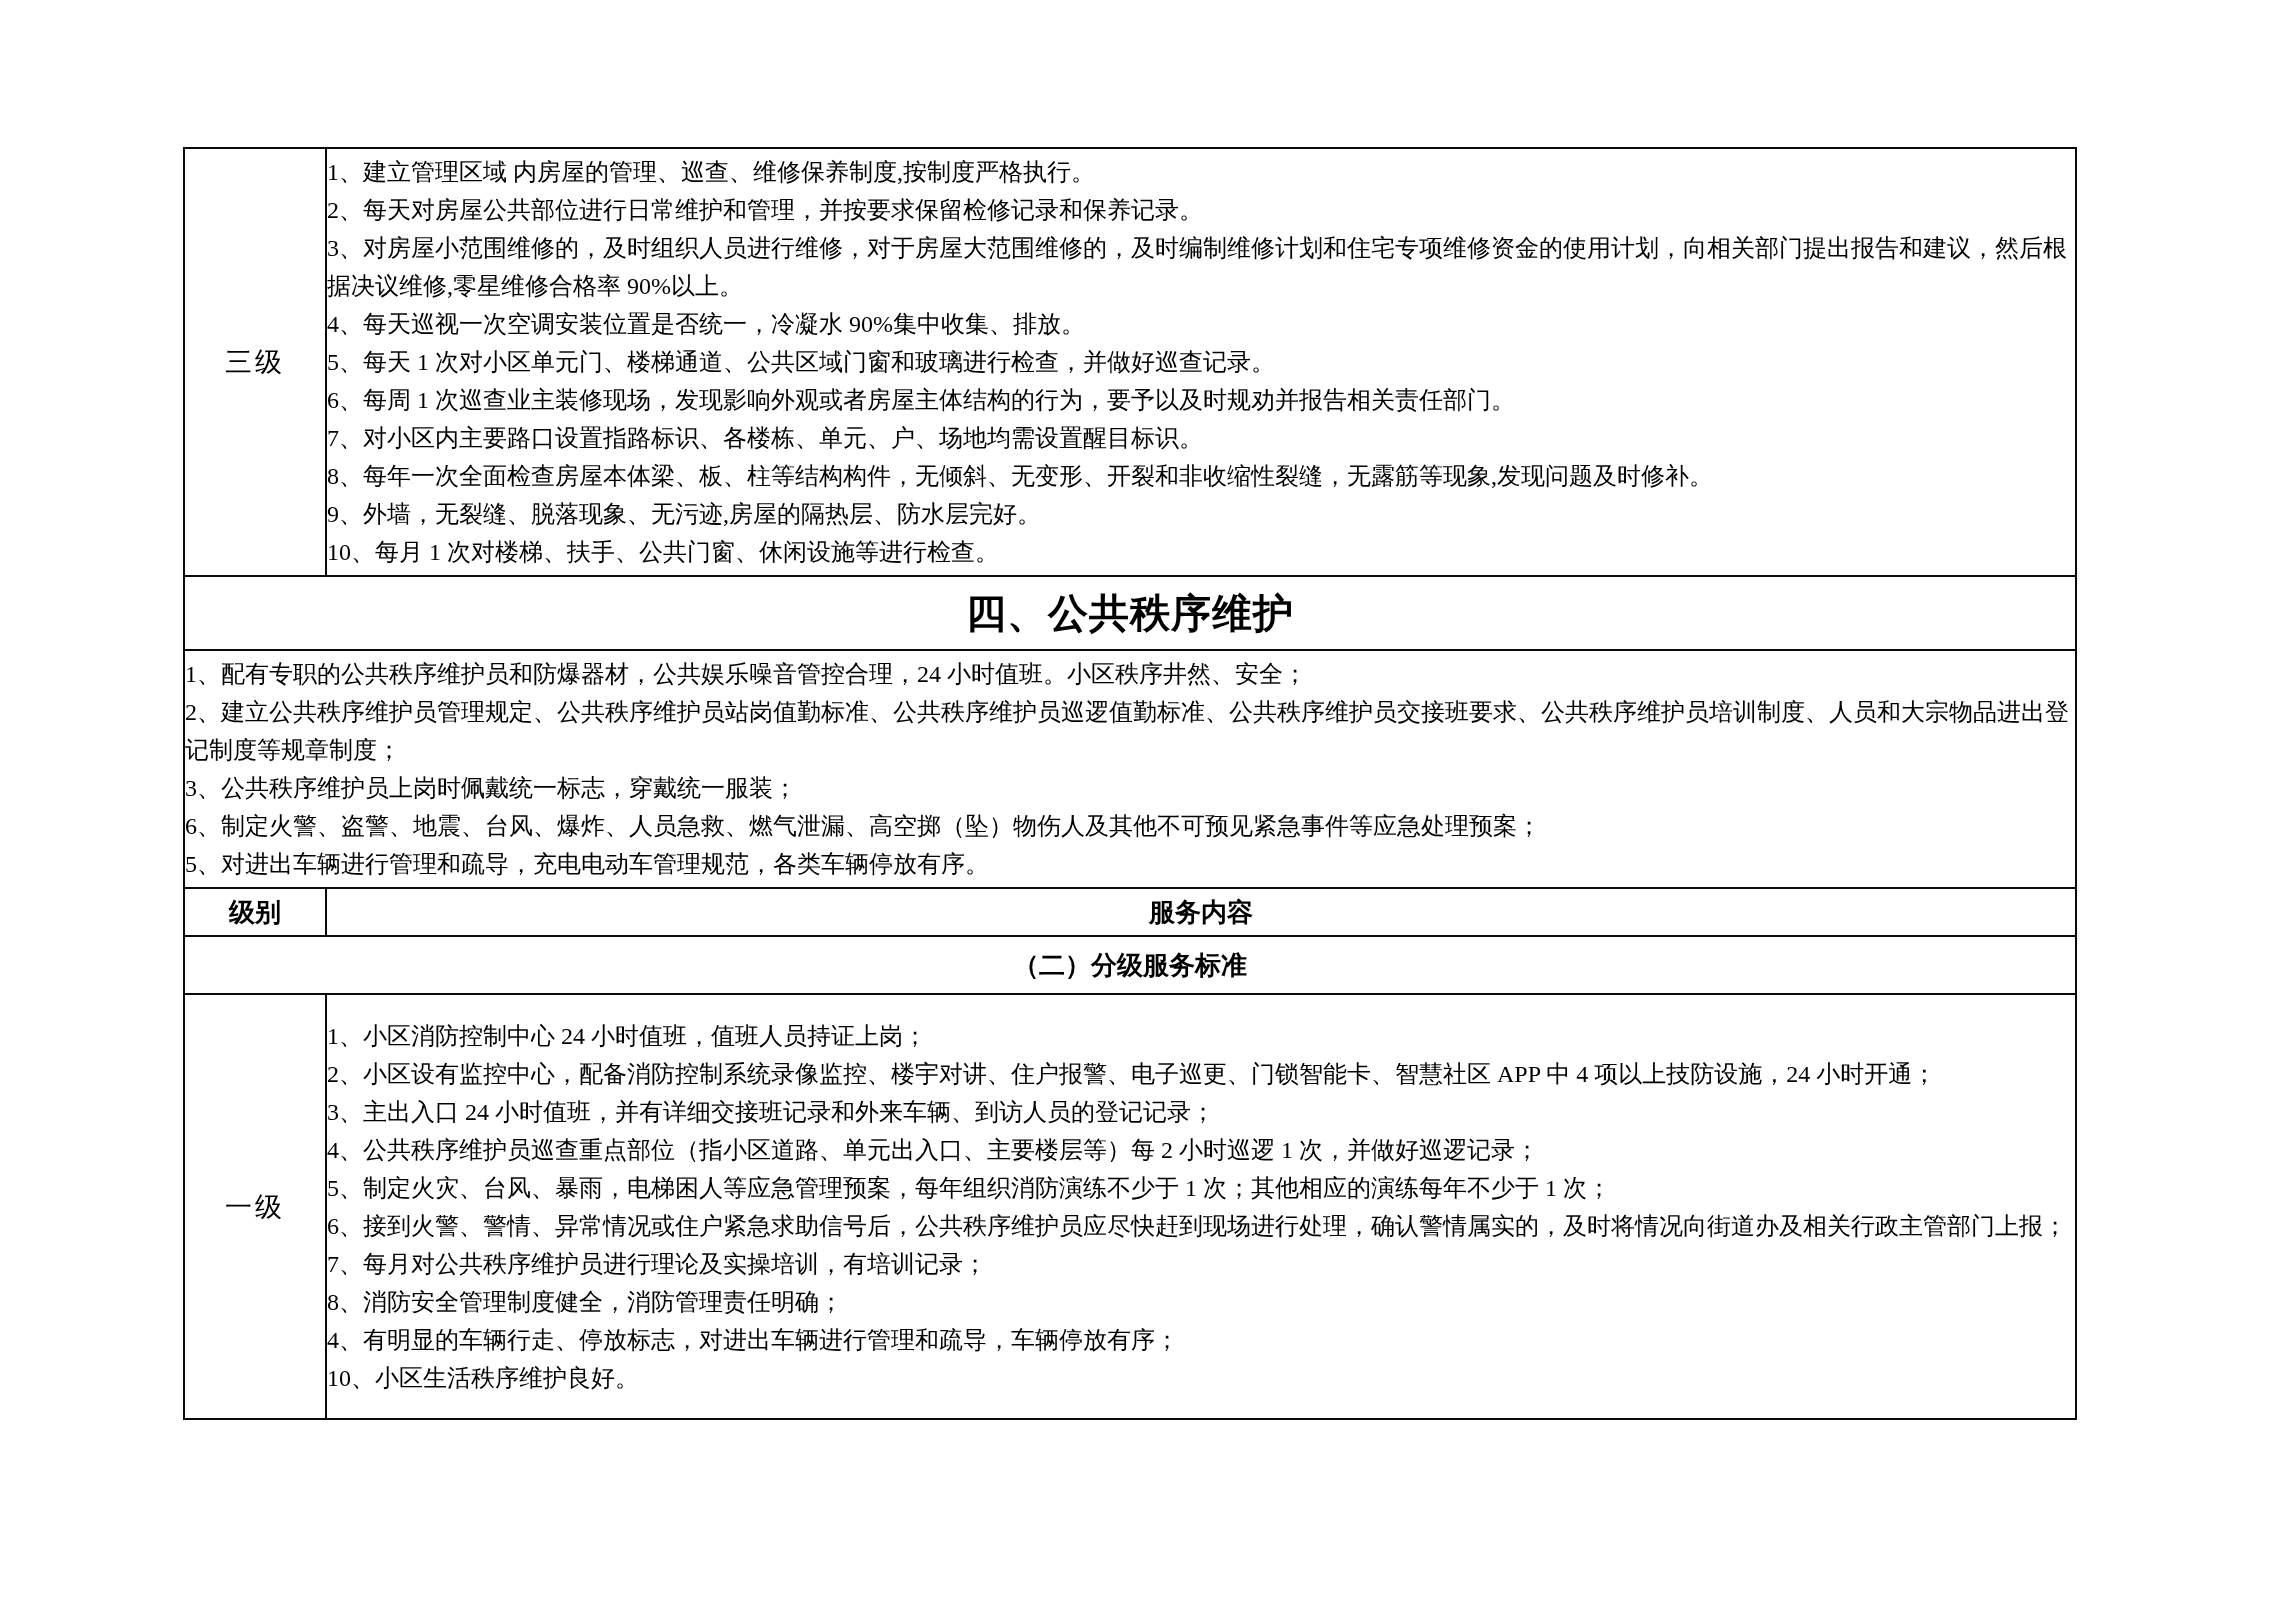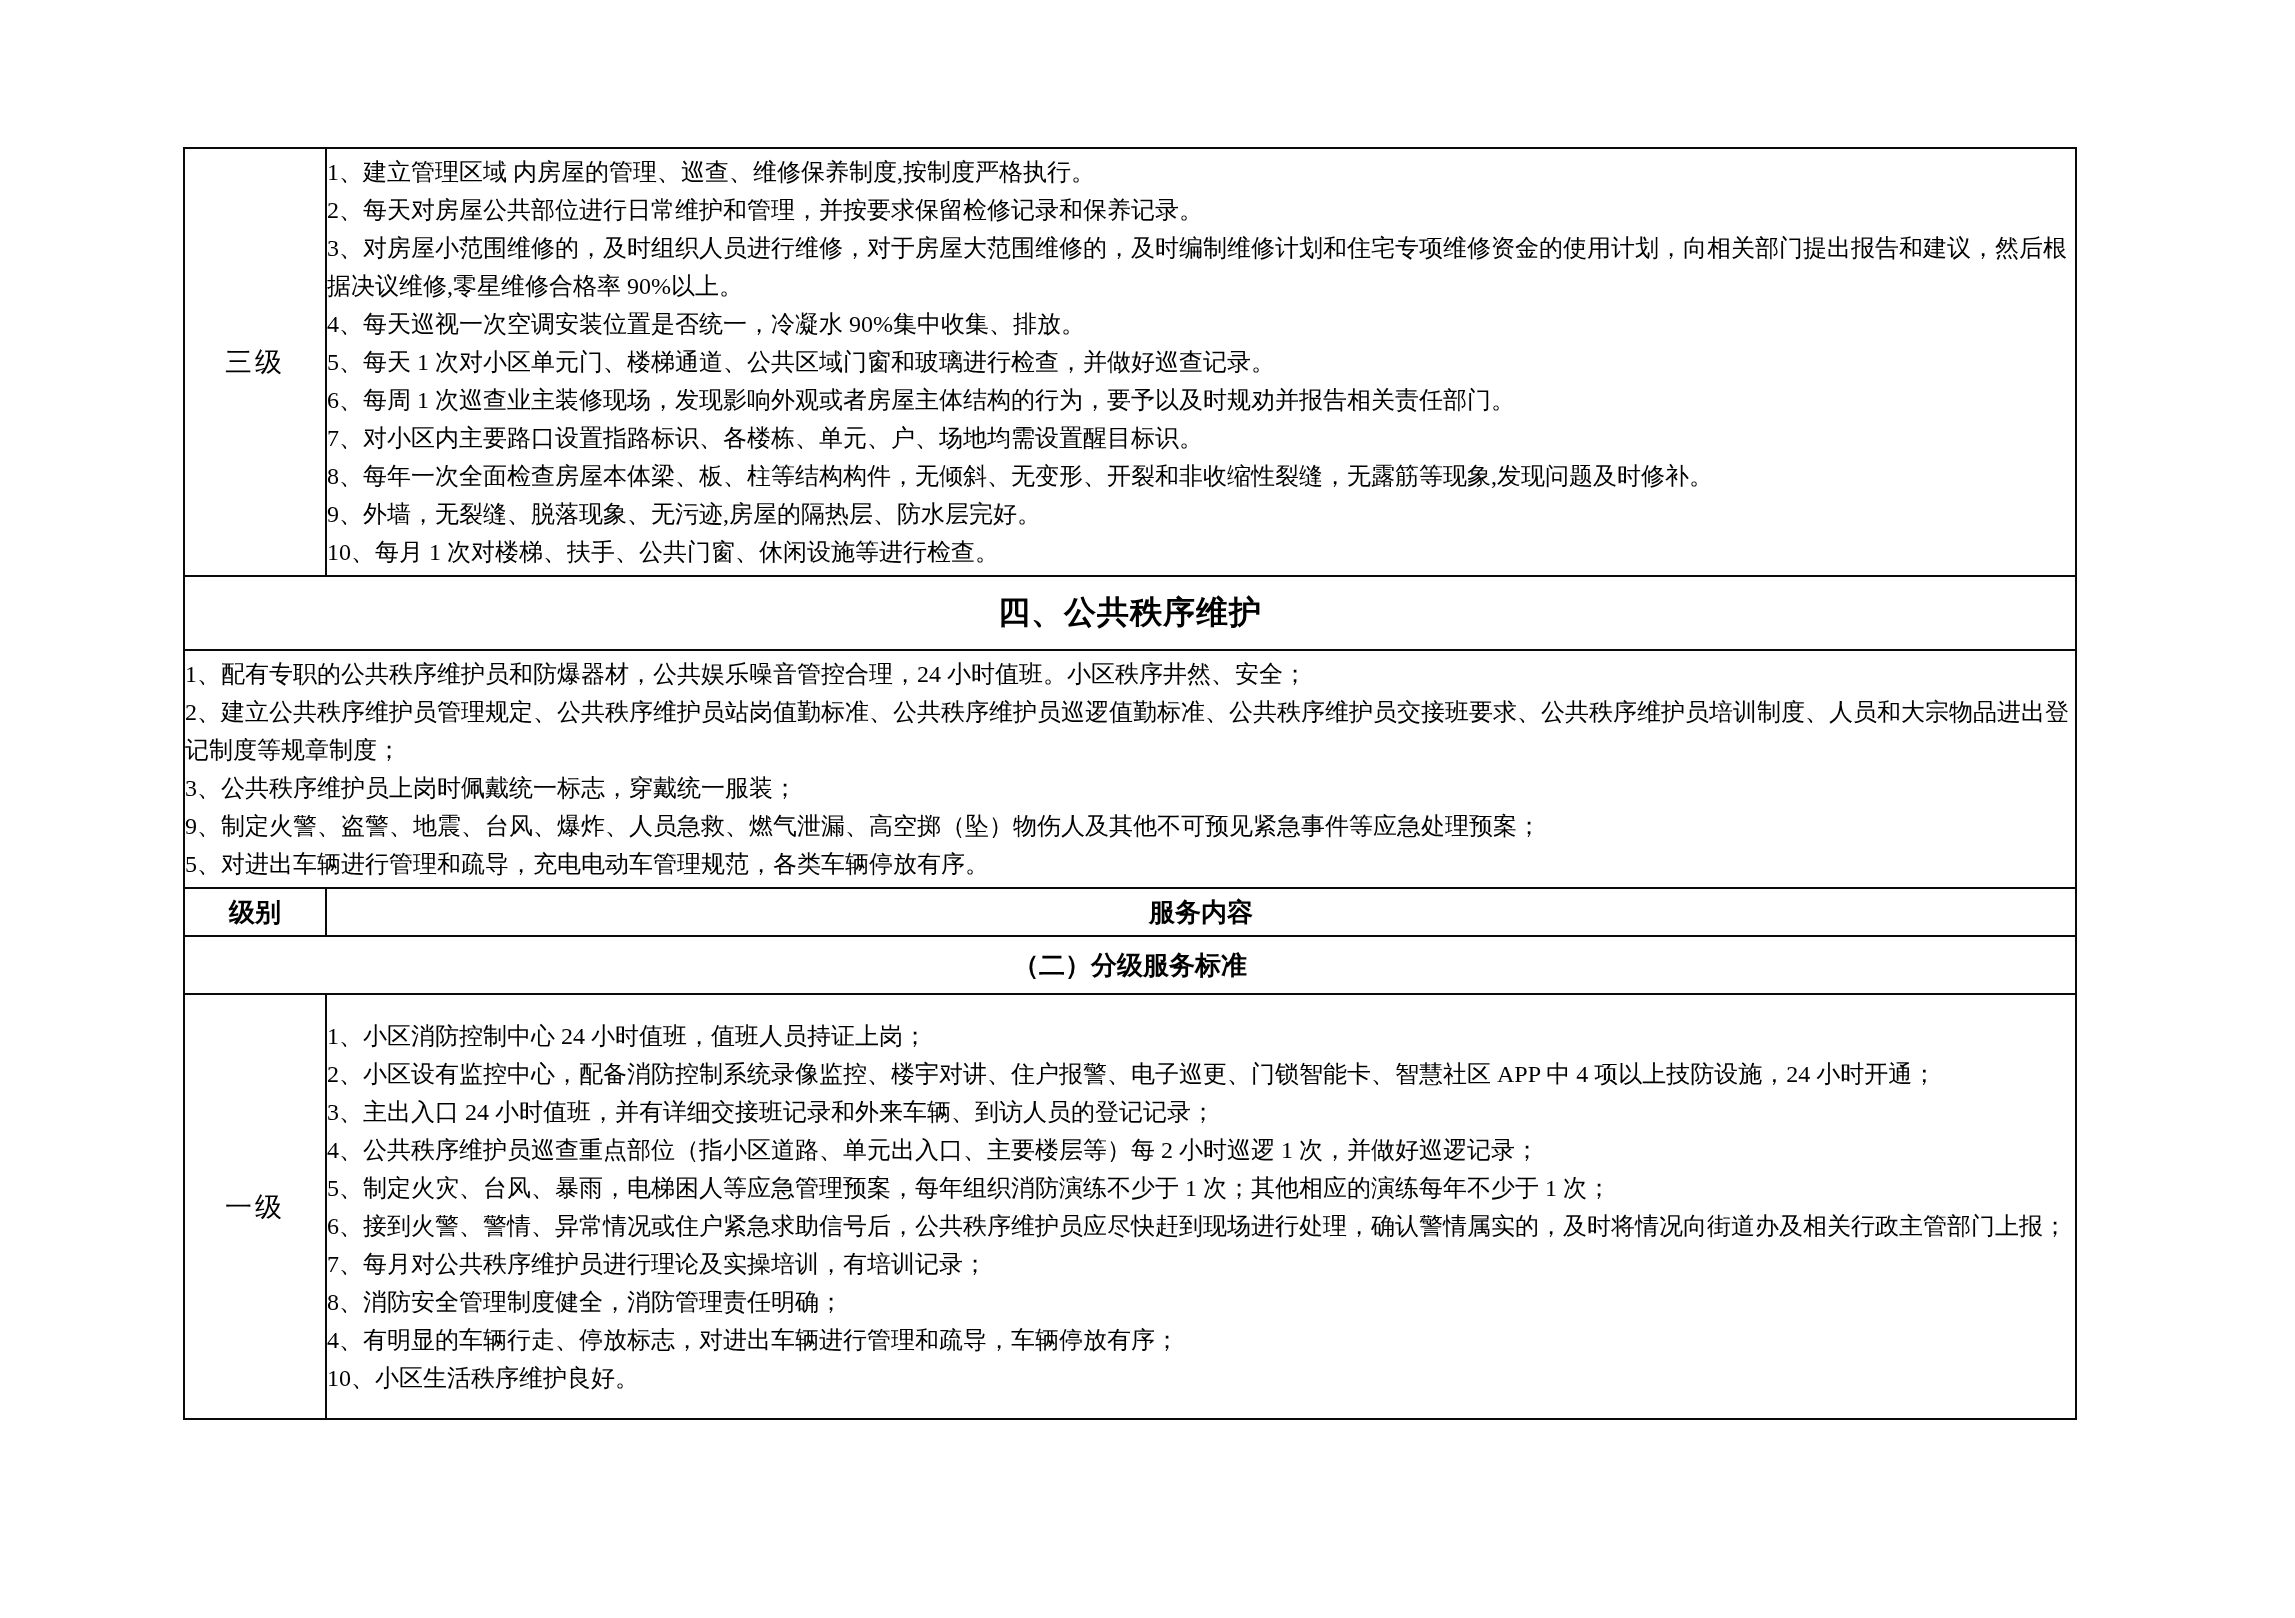--- a/index.html
+++ b/index.html
@@ -43,21 +43,21 @@
     line-height: 38px;
     padding: 3.1px 20.6px 2.6px 23px;
     vertical-align: middle;
     text-align: left;
   }
   .item { margin: 0; }
   td.h1-cell {
     height: 72px;
     text-align: center;
     font-weight: bold;
-    font-size: 32px;
+    font-size: 40px;
     letter-spacing: 1px;
   }
   td.h2-cell {
     text-align: center;
     font-weight: bold;
     font-size: 26px;
   }
   td.h2-basic { height: 65px; }
   td.h2-graded { height: 56px; }
   td.col-head {
@@ -100,21 +100,21 @@
     <tr>
       <td class="h1-cell" colspan="2">四、公共秩序维护</td>
     </tr>
 
 
     <tr class="basic-row">
       <td class="content-cell" colspan="2">
         <div class="item">1、配有专职的公共秩序维护员和防爆器材，公共娱乐噪音管控合理，24 小时值班。小区秩序井然、安全；</div>
         <div class="item">2、建立公共秩序维护员管理规定、公共秩序维护员站岗值勤标准、公共秩序维护员巡逻值勤标准、公共秩序维护员交接班要求、公共秩序维护员培训制度、人员和大宗物品进出登记制度等规章制度；</div>
         <div class="item">3、公共秩序维护员上岗时佩戴统一标志，穿戴统一服装；</div>
-        <div class="item">9、制定火警、盗警、地震、台风、爆炸、人员急救、燃气泄漏、高空掷（坠）物伤人及其他不可预见紧急事件等应急处理预案；</div>
+        <div class="item">6、制定火警、盗警、地震、台风、爆炸、人员急救、燃气泄漏、高空掷（坠）物伤人及其他不可预见紧急事件等应急处理预案；</div>
         <div class="item">5、对进出车辆进行管理和疏导，充电电动车管理规范，各类车辆停放有序。</div>
       </td>
     </tr>
 
     <tr>
       <td class="col-head">级别</td>
       <td class="col-head">服务内容</td>
     </tr>
 
     <tr>

